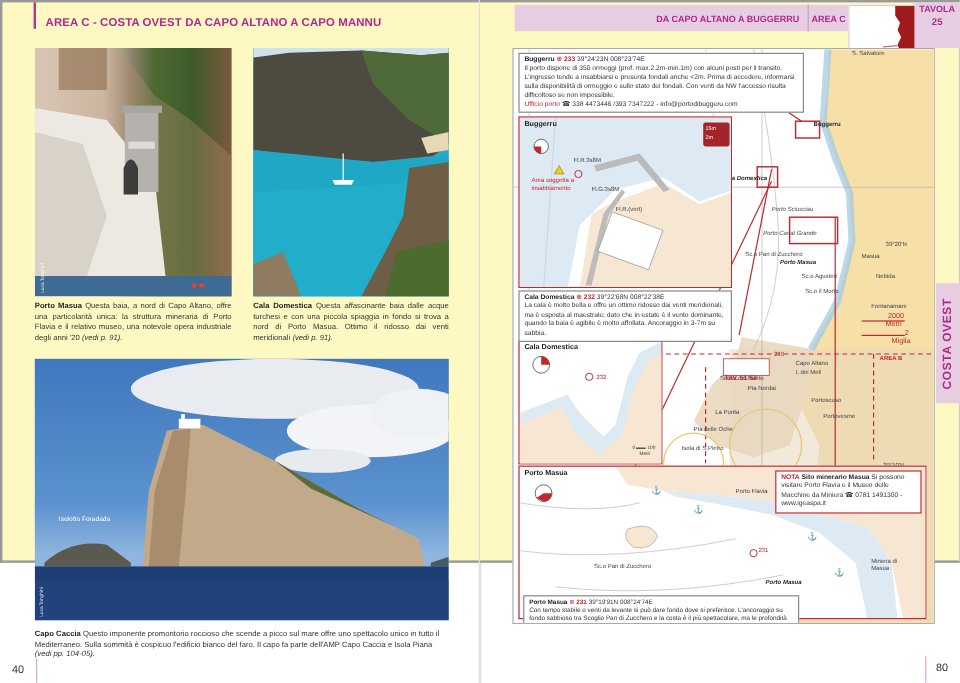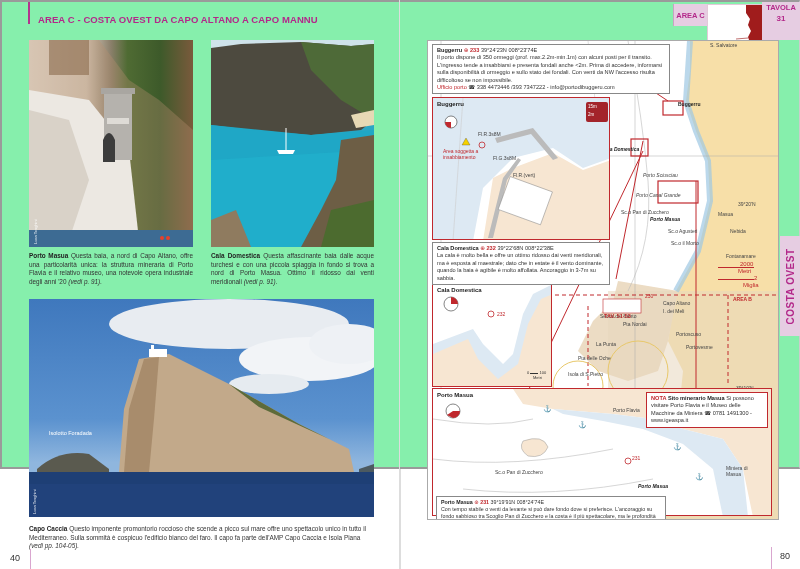--- a/index.html
+++ b/index.html
@@ -1,17 +1,17 @@
 <!DOCTYPE html>
 <html><head>
 <meta charset="utf-8">
 <style>
   *{box-sizing:border-box;margin:0;padding:0}
   body{width:800px;height:569px;background:#fff;font-family:"Liberation Sans",sans-serif;position:relative;overflow:hidden}
-  .page{position:absolute;top:0;height:469px;background:#86efac}
+  .page{position:absolute;top:0;height:469px;background:#fef9c3}
   .left{left:0;width:400px;border-left:2px solid #9a9a9a;border-top:2px solid #9a9a9a;border-bottom:2px solid #9a9a9a}
   .right{left:400px;width:400px;border-top:2px solid #9a9a9a;border-bottom:2px solid #9a9a9a;border-right:1px solid #ccc}
   .spine{position:absolute;left:399px;top:0;width:2px;height:569px;background:#ddd}
   .pinkbar{position:absolute;background:#b3358e}
   .header-left{position:absolute;left:36px;top:12px;font-size:9.5px;font-weight:bold;color:#b3288a;letter-spacing:.1px}
   .photo{position:absolute;overflow:hidden}
   .caption{position:absolute;font-size:6.4px;line-height:8.6px;color:#333;text-align:justify}
   .caption b{color:#222}
   .caption i{font-style:italic}
   .credit{position:absolute;font-size:4px;color:#fff;transform:rotate(-90deg);transform-origin:left top;white-space:nowrap;opacity:.85}
@@ -108,35 +108,38 @@
     <i>(vedi pp. 104-05).</i>
   </div>
 
   <div class="pagenum" style="left:8px;top:551px">40</div>
   <div class="pinkbar" style="left:28px;top:547px;width:1px;height:22px;background:#d9a6cf"></div>
 </div>
 
 <div class="spine"></div>
 
 <div class="page right">
+  <div class="hdr-right" style="left:429px;width:245px;justify-content:flex-end;padding-right:8px;position:absolute;left:29px">
+    <span>DA CAPO ALTANO A BUGGERRU</span>
+  </div>
   <div class="hdr-right" style="left:273px;width:34px;justify-content:center;border-left:1px solid #c9a2c2">
     <span>AREA C</span>
   </div>
 
   <div style="position:absolute;left:307px;top:2px;width:55px;height:38px;background:#fff;border:1px solid #e3c9d9">
     <svg width="55" height="38" viewBox="0 0 55 38">
       <path d="M38 0 L55 0 L55 38 L42 38 L40 32 L43 26 L40 20 L42 14 L38 8Z" fill="#a01c1c"></path>
       <line x1="28" y1="34" x2="40" y2="33" stroke="#c07070" stroke-width="1"></line>
     </svg>
   </div>
 </div>
 
 <div class="tavola">
   <div>TAVOLA</div>
-  <div style="font-size:8px">31</div>
+  <div style="font-size:8px">25</div>
 </div>
 
 <div class="mapframe">
   <svg width="352" height="480" viewBox="0 0 352 480" style="position:absolute;left:0;top:0">
     <rect width="352" height="480" fill="#fff"></rect>
 
     <path d="M262 0 L352 0 L352 480 L230 480 L235 420 L250 380 L255 330 L240 300 L248 250 L270 210 L282 160 L280 120 L268 90 L258 60 L262 30Z" fill="#f7dfa8"></path>
     <path d="M190 240 L250 250 L240 300 L230 330 L200 340 L170 330 L150 310 L165 280 L185 260Z" fill="#ecdcc4"></path>
     <rect x="180" y="250" width="172" height="230" fill="#e8d7bd" opacity=".55"></rect>
 

